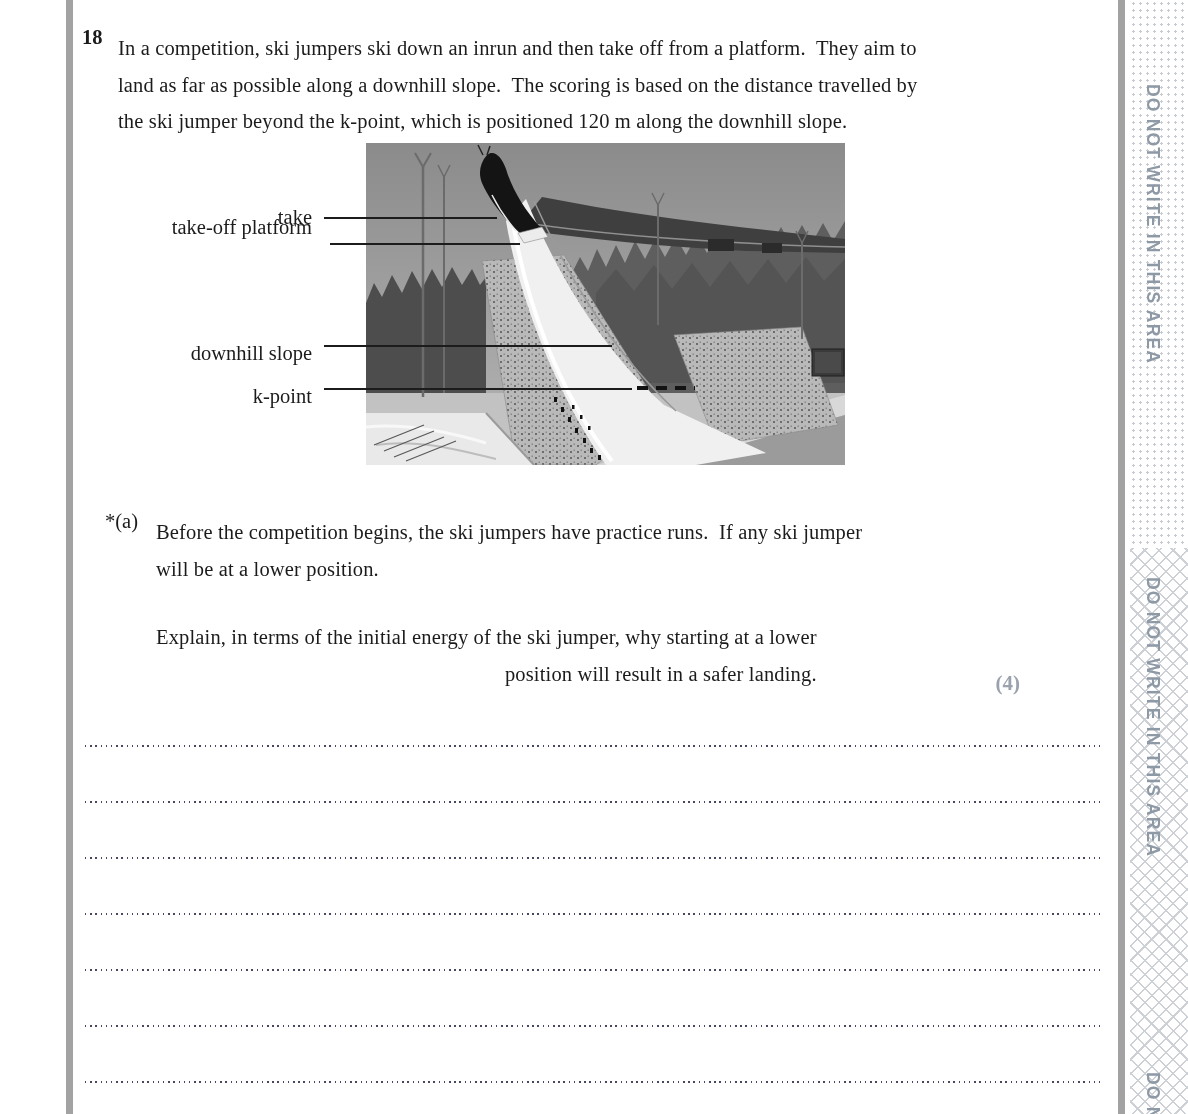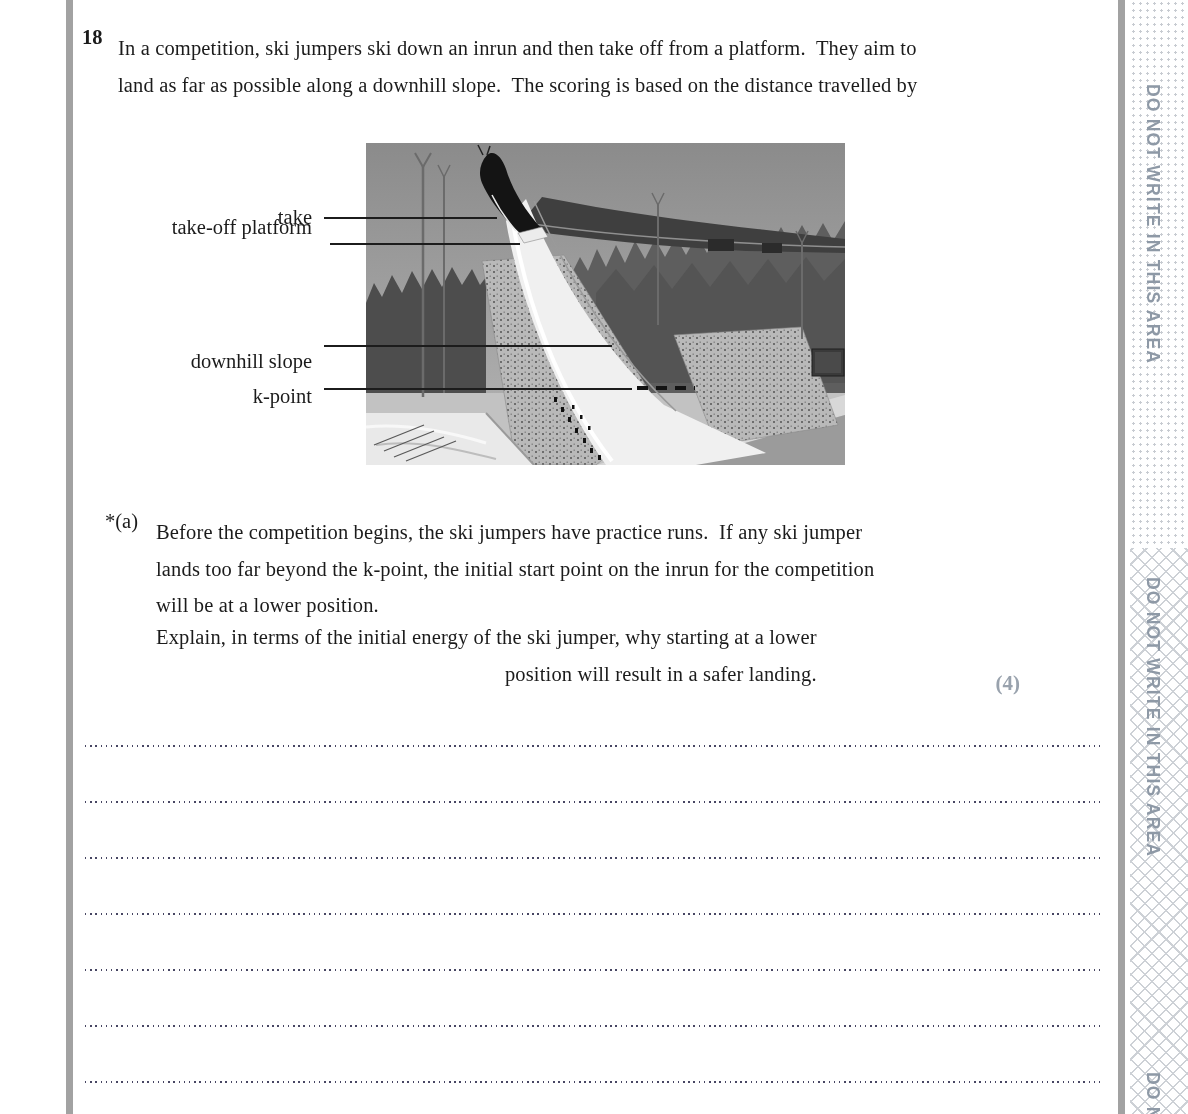--- a/index.html
+++ b/index.html
@@ -33,21 +33,21 @@
   
   .q-num { position:absolute; left:82px; top:26px; font-weight:700; font-size:20.5px; }
   .q-lines { position:absolute; left:118px; top:26px; }
   .tline { white-space:pre; font-size:20.5px; line-height:28.7px; letter-spacing:0.15px;margin-top:8px; }
 
   
   .photo { position:absolute; left:366px; top:143px; width:479px; height:322px; }
   .fig-label { position:absolute; width:210px; left:102px; text-align:right; font-size:20.5px; line-height:23px; white-space:pre; }
   .lbl-inrun    { top:206px; }
   .lbl-takeoff  { top:216px;text-align:right; }
-  .lbl-downhill { top:350px;text-align:right; }
+  .lbl-downhill { top:342px;text-align:right; }
   .lbl-kpoint   { top:377px;margin-top:8px; }
   .lead { position:absolute; height:0; border-top:2px solid #1c1c1c; z-index:3; }
   .lead-inrun    { left:324px; top:217px; width:173px; }
   .lead-takeoff  { left:330px; top:243px; width:190px; }
   .lead-downhill { left:324px; top:345px; width:288px; }
   .lead-kpoint   { left:324px; top:388px; width:308px; }
   .kpoint-dash {
     position:absolute; left:637px; top:386px; width:58px; height:4px; z-index:3;
     background-image: repeating-linear-gradient(90deg, #131313 0 11px, rgba(0,0,0,0) 11px 19px);
   }
@@ -71,20 +71,21 @@
 <body>
 
 <div class="page">
 
   <div class="left-bar"></div>
 
   <div class="q-num">18</div>
   <div class="q-lines">
     <div class="tline">In a competition, ski jumpers ski down an inrun and then take off from a platform.  They aim to</div>
     <div class="tline">land as far as possible along a downhill slope.  The scoring is based on the distance travelled by</div>
+    <div class="tline">the ski jumper beyond the k-point, which is positioned 120 m along the downhill slope.</div>
   </div>
 
   <div class="fig-label lbl-inrun">take</div>
   <div class="fig-label lbl-takeoff">take-off platform</div>
   <div class="fig-label lbl-downhill">downhill slope</div>
   <div class="fig-label lbl-kpoint">k-point</div>
 
   <div class="lead lead-inrun"></div>
   <div class="lead lead-takeoff"></div>
   <div class="lead lead-downhill"></div>
@@ -167,21 +168,20 @@
       <path d="M8,302 L58,282"></path>
         <path d="M18,308 L68,288"></path>
       <path d="M28,314 L78,294"></path>
         <path d="M40,318 L90,298"></path>
     </g>
   </svg>
 
   <div class="pa-marker">*(a)</div>
   <div class="pa1">
     <div class="tline">Before the competition begins, the ski jumpers have practice runs.  If any ski jumper</div>
-    <div class="tline">lands too far beyond the k-point, the initial start point on the inrun for the competition</div>
     <div class="tline">will be at a lower position.</div>
   </div>
   <div class="pa2">
     <div class="tline">Explain, in terms of the initial energy of the ski jumper, why starting at a lower</div>
     <div class="tline">position will result in a safer landing.</div>
   </div>
   <div class="marks">(4)</div>
 
   <div class="answer-area">
     <div class="ans-line l1"></div>

